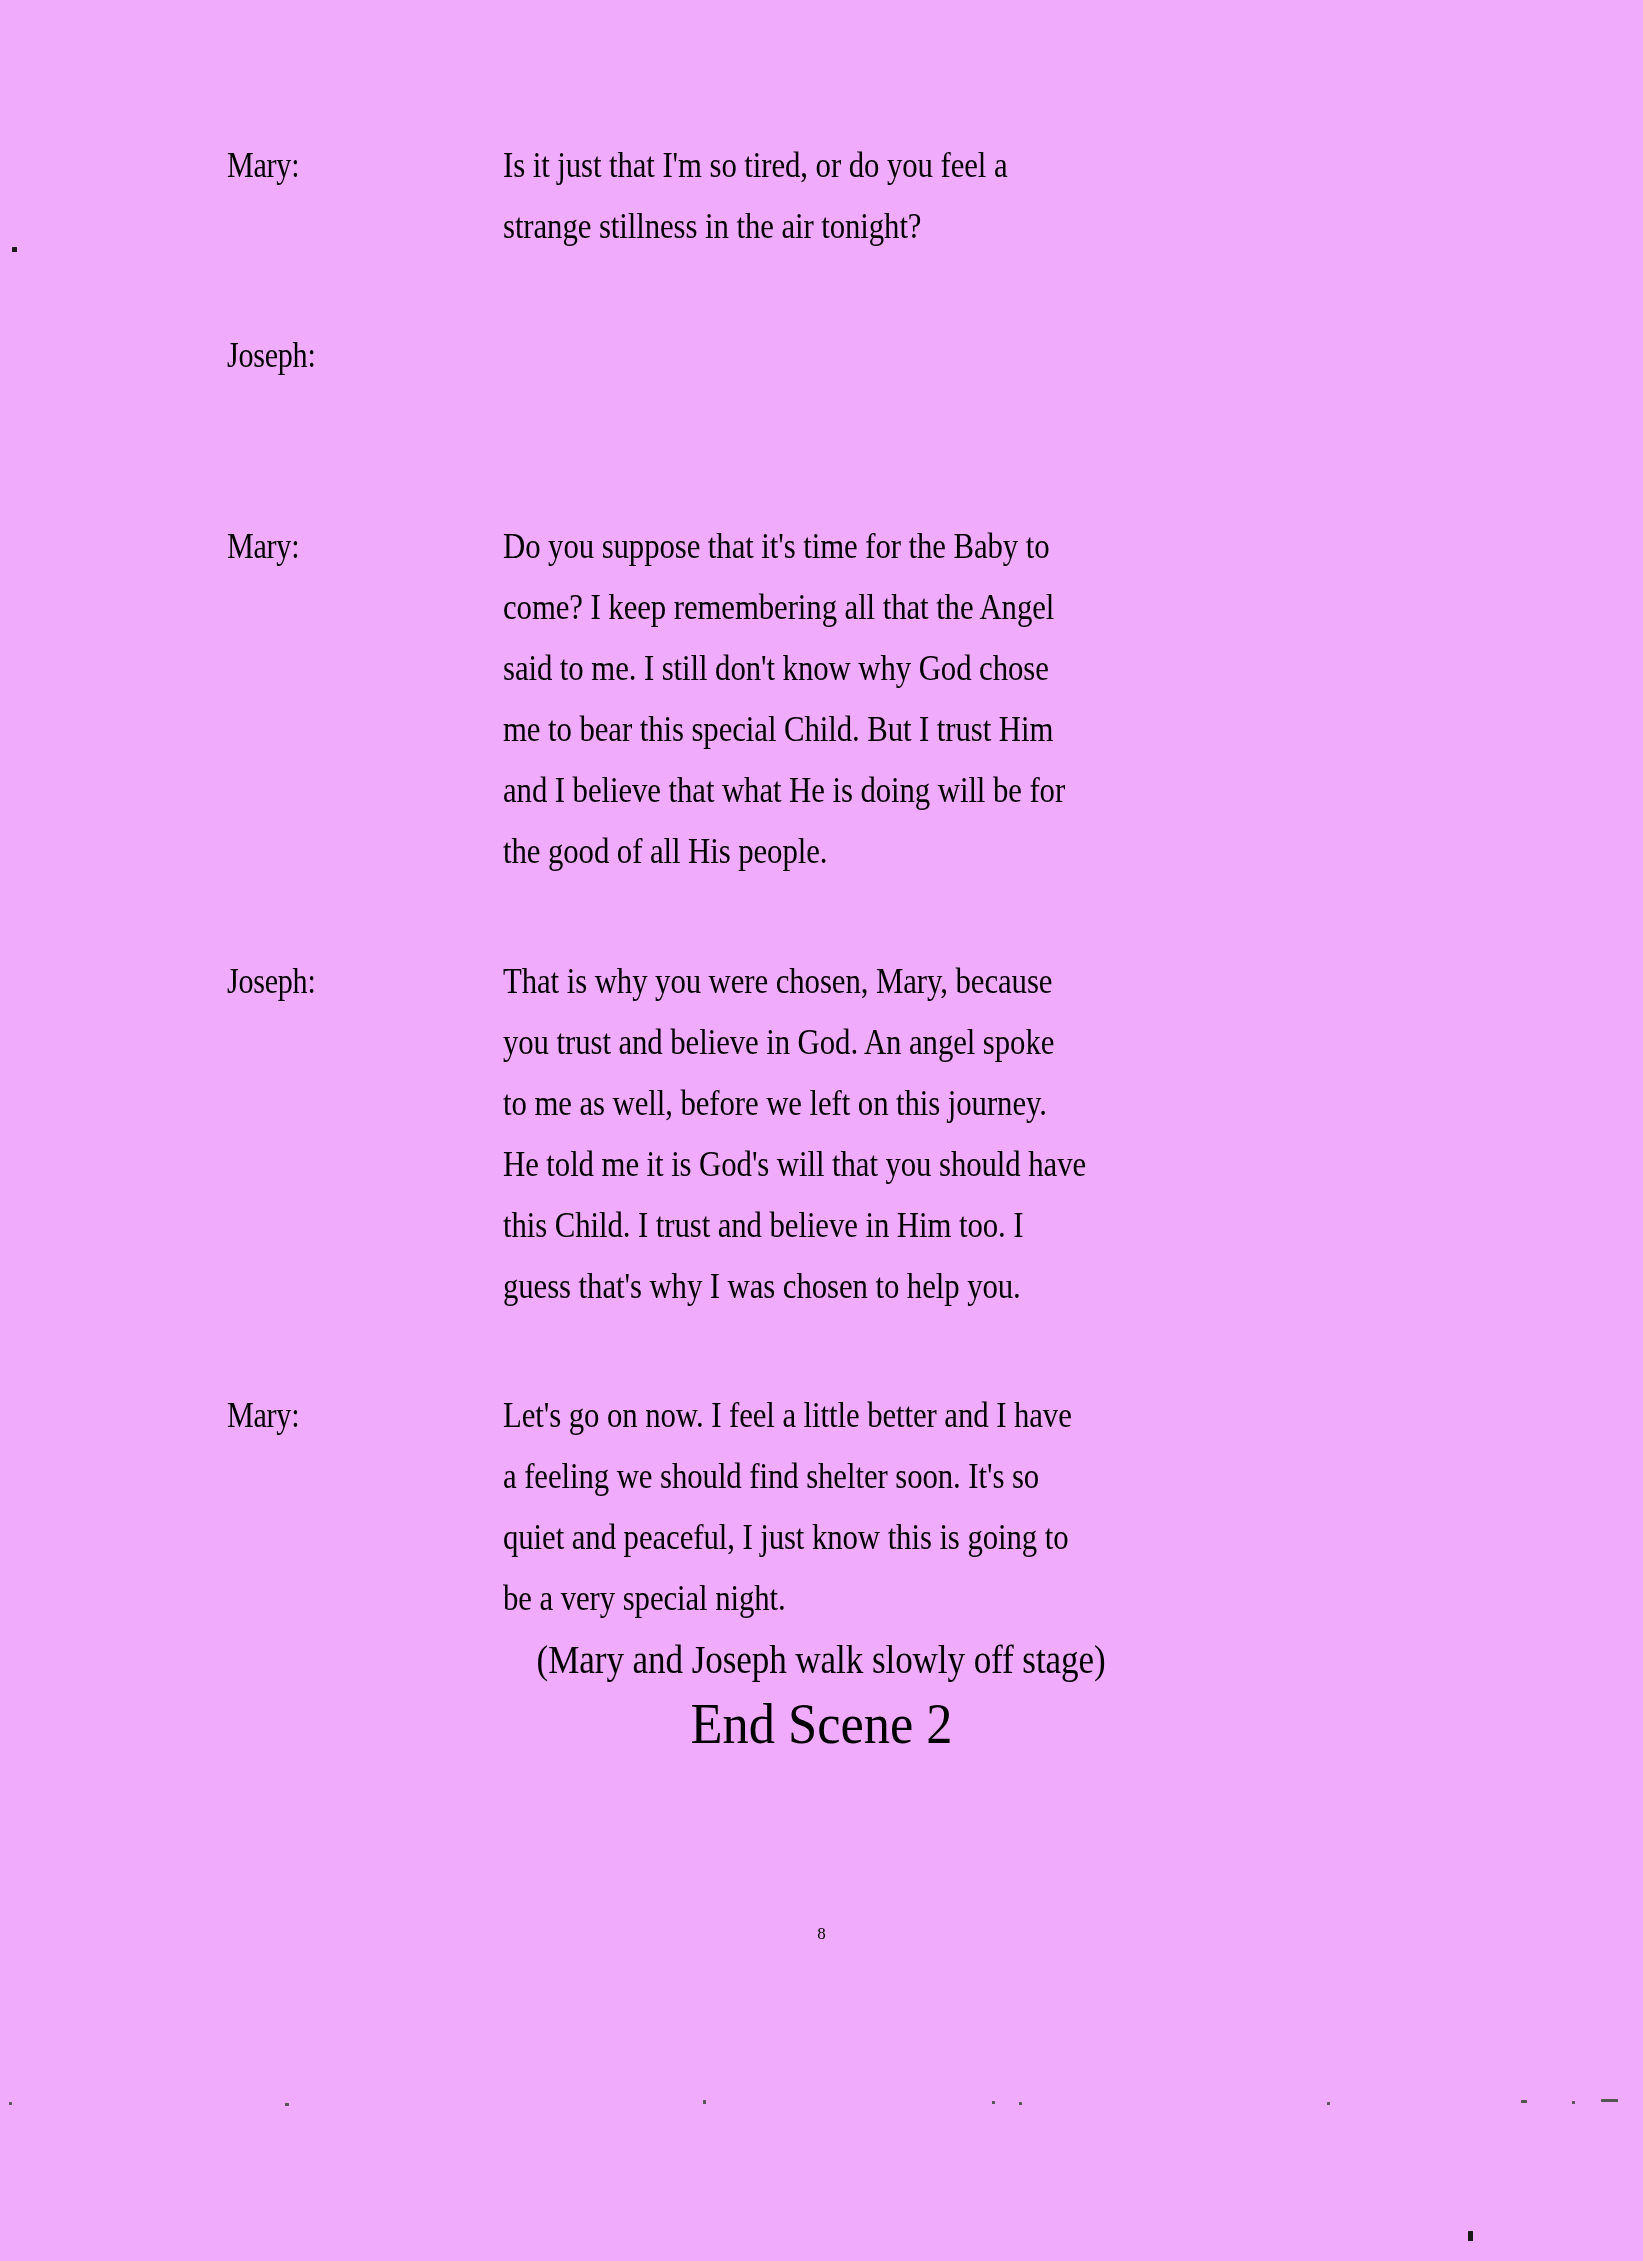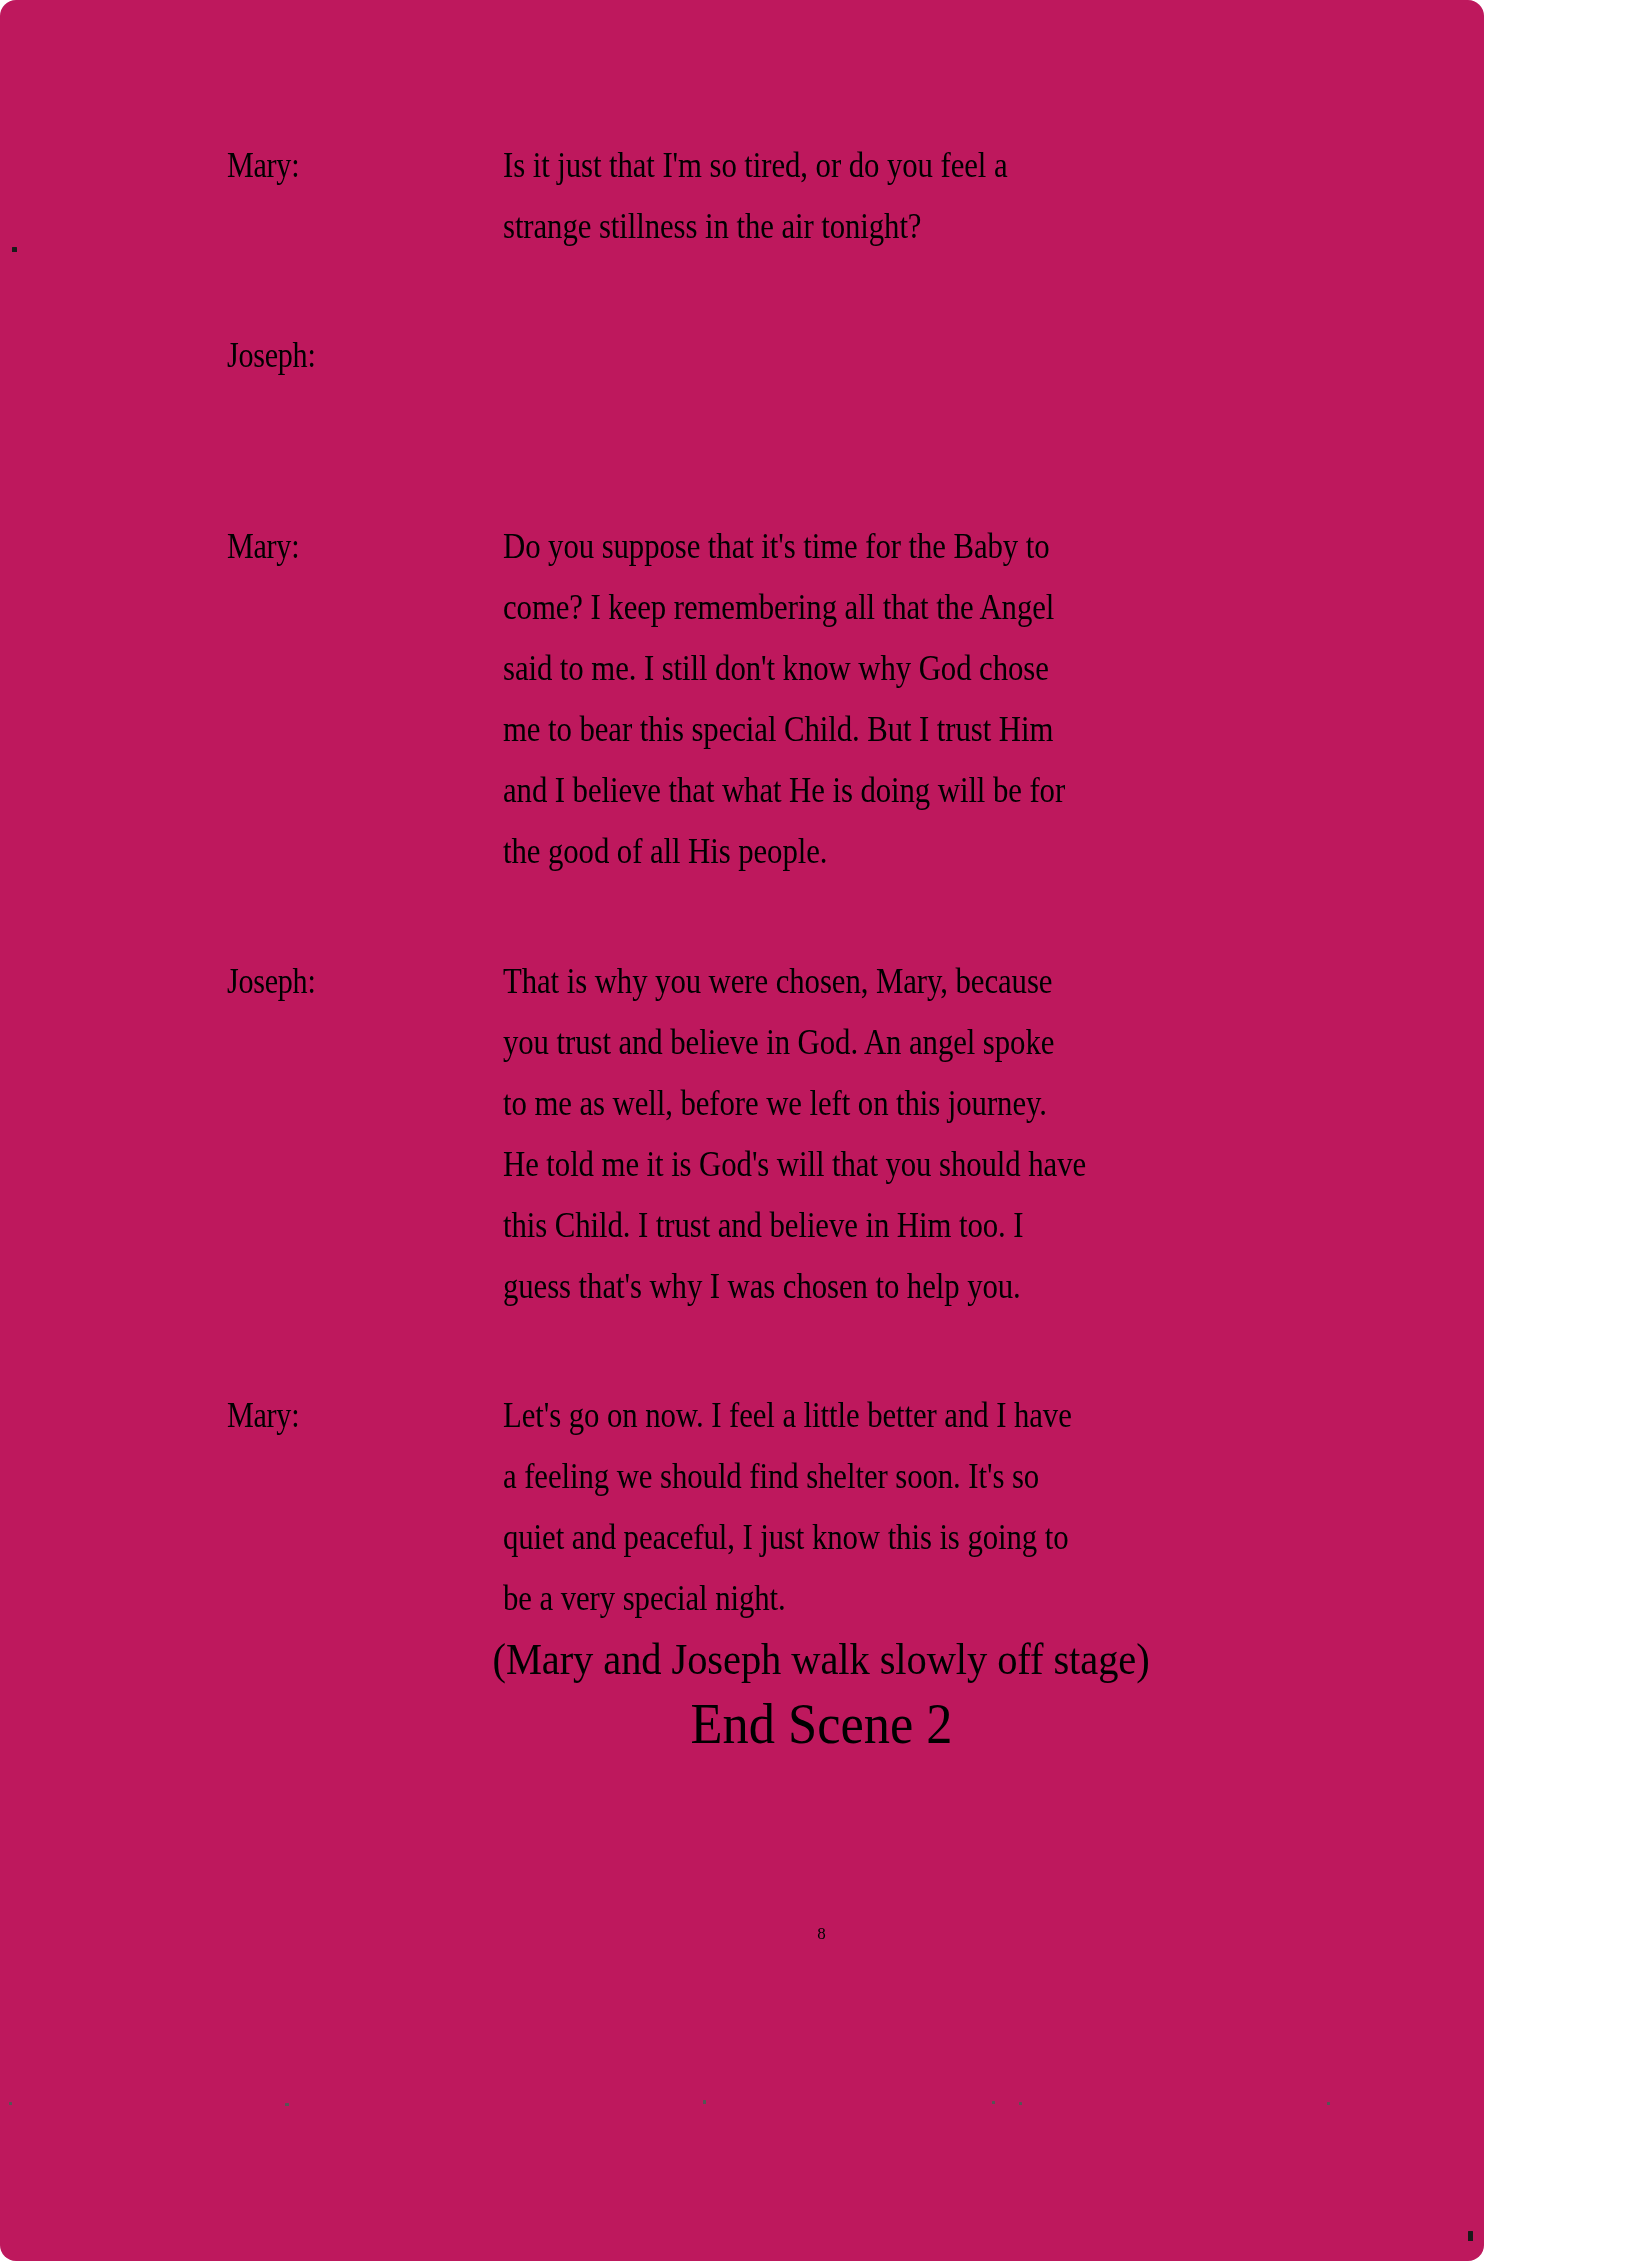--- a/index.html
+++ b/index.html
@@ -8,25 +8,24 @@
     padding: 0;
     background: #ffffff;
   }
   body {
     font-family: "Liberation Serif", "DejaVu Serif", serif;
     color: #000000;
   }
 
   #page {
     position: relative;
-    width: 1484px;
+    width: 1643px;
     height: 2261px;
-    background: #be185d;
+    background: #f0abfc;
     overflow: hidden;
-    border-radius: 16px;
   }
 
   
   .block {
     position: absolute;
     left: 227px;
     width: 1224px;
   }
 
   .speaker {
@@ -59,21 +58,21 @@
   
   .centered {
     position: absolute;
     left: 0;
     width: 1643px;
     text-align: center;
     white-space: nowrap;
   }
 
   .stage-direction {
-    font-size: 45px;
+    font-size: 39px;
     line-height: 61px;
     letter-spacing: -0.1px;
   }
   .stage-direction span {
     display: inline-block;
     transform: scaleX(0.9);
   }
 
   .end-scene {
     font-size: 57px;

